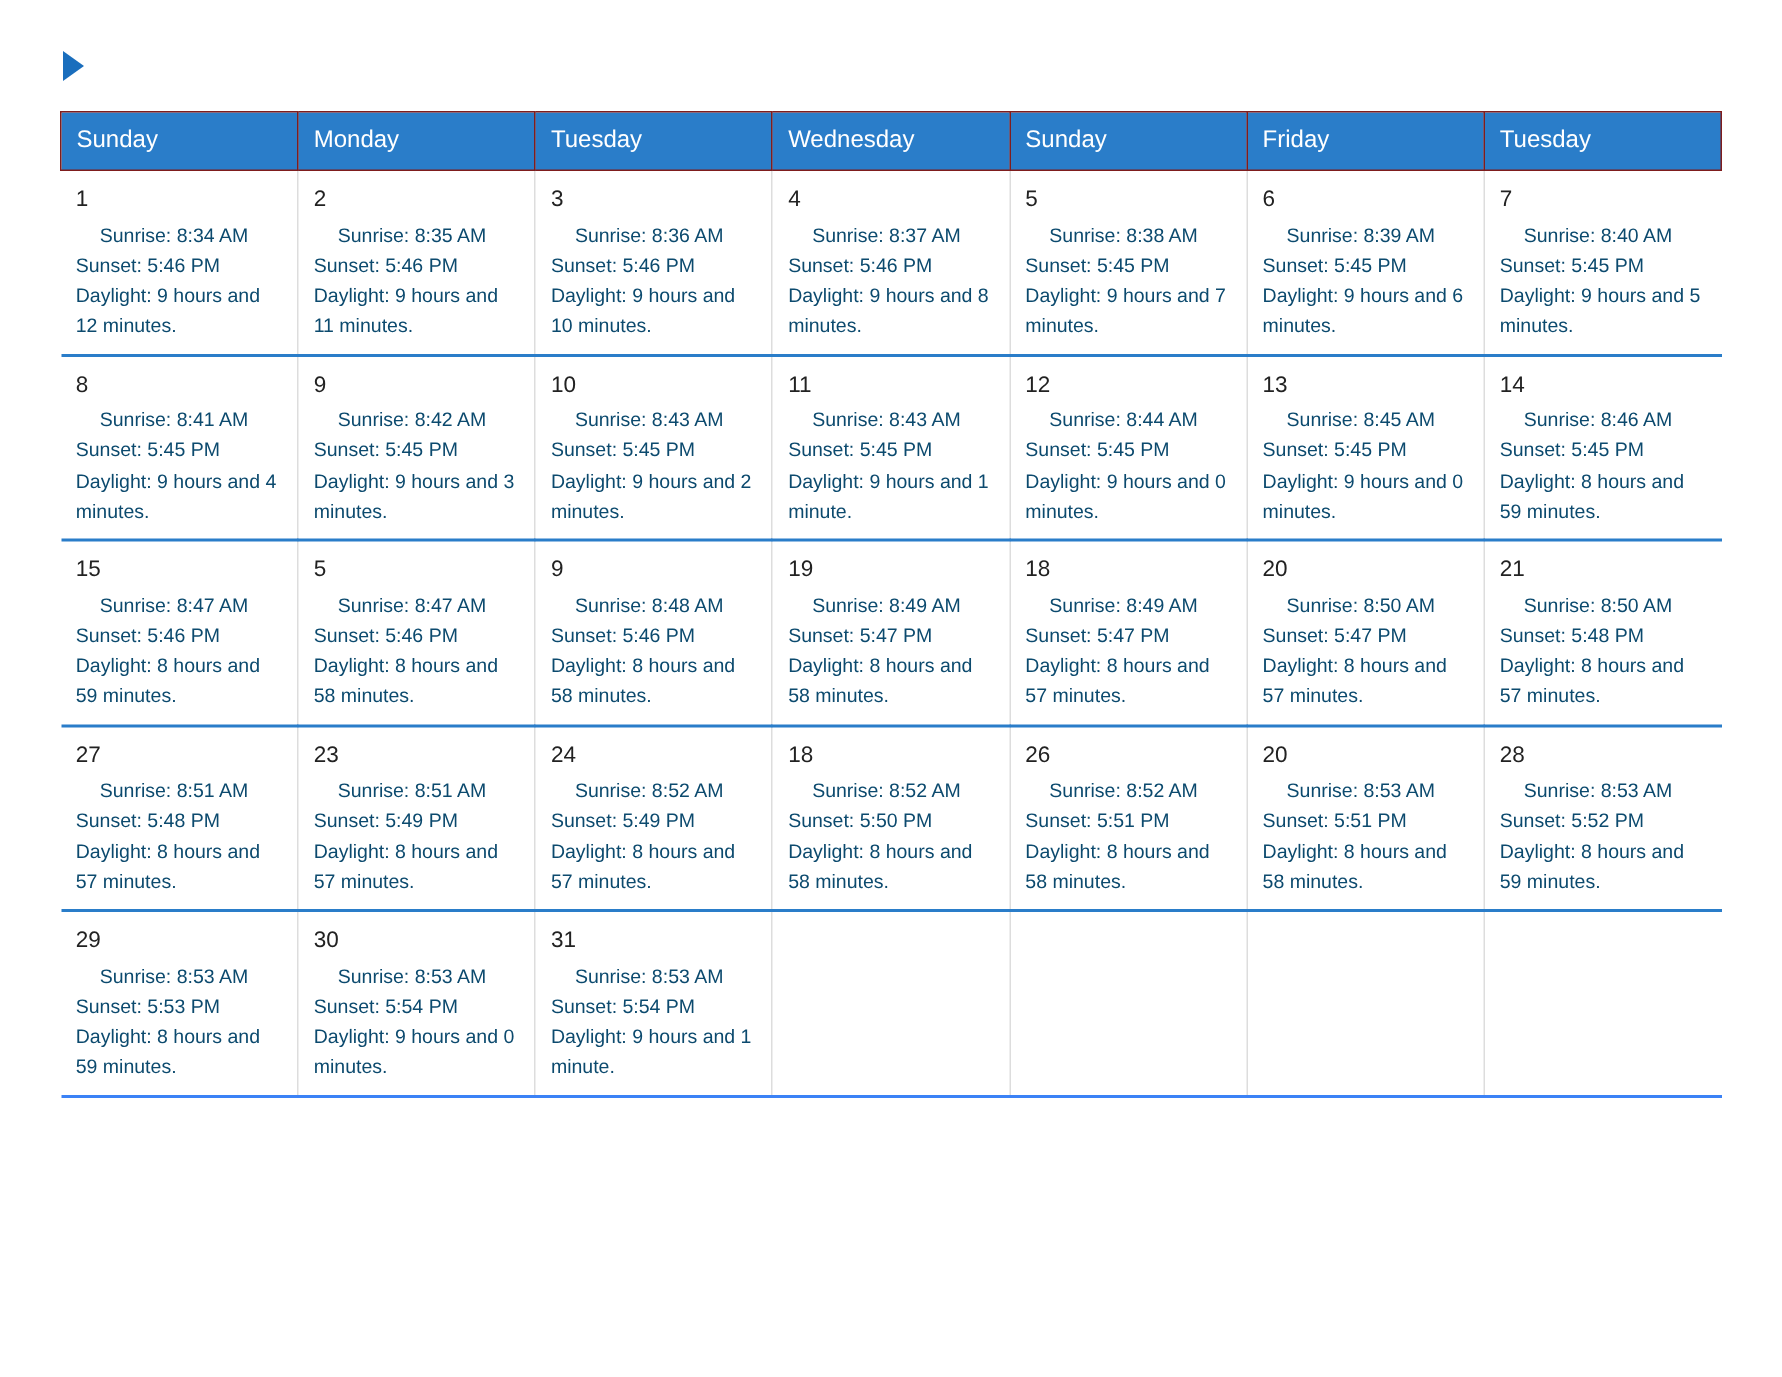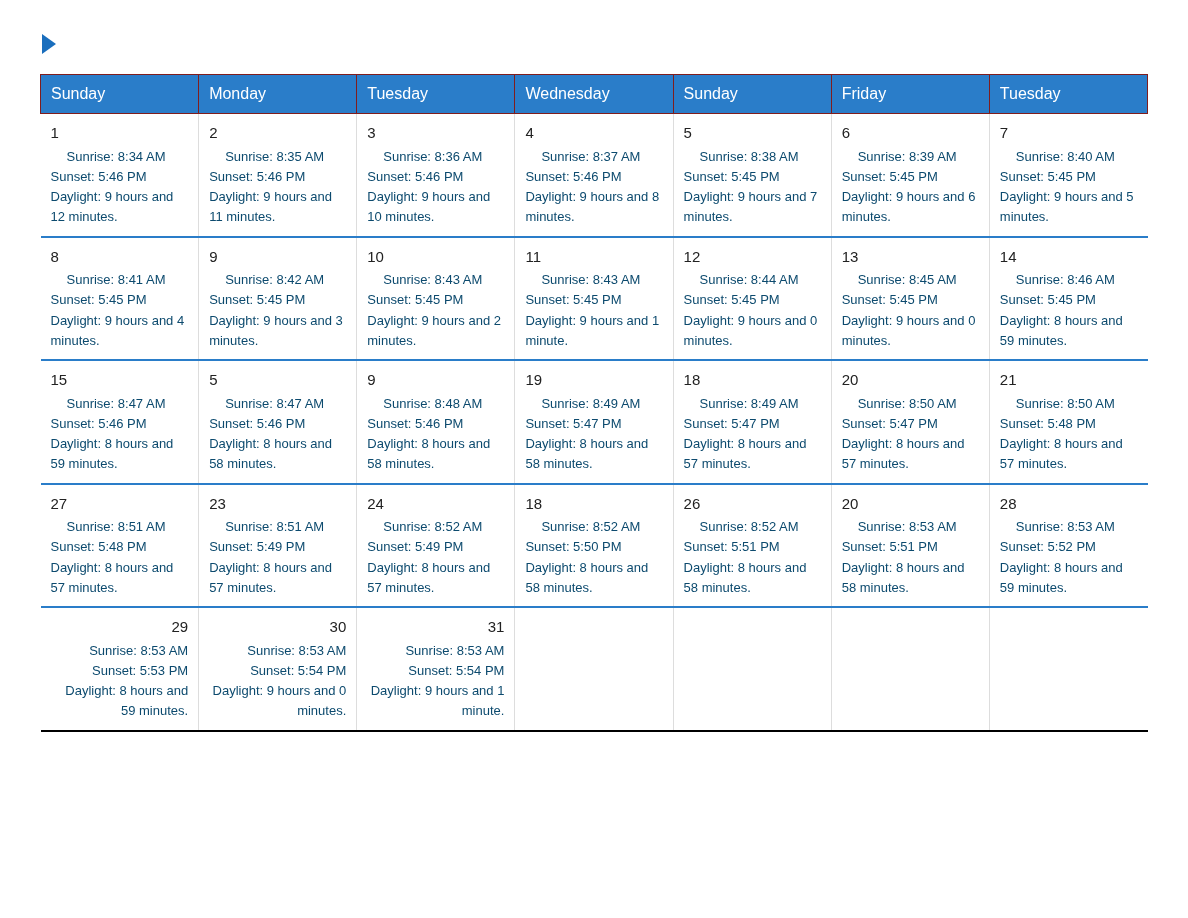--- a/index.html
+++ b/index.html
@@ -97,22 +97,21 @@
       display: block;
       margin-bottom: 2px;
     }
     .day-info {
       font-size: 13px;
       color: #0c4a6e;
       line-height: 1.55;
       margin-left: 16px;
     }
     tbody tr:last-child {
-      border-bottom: 2px solid #000000;
-      text-align: right;
+      border-bottom: 2px solid #3b82f6;
     }
     .empty-cell {
       background: #fff;
     }
   </style>
 </head>
 <body>
 
 <div class="header">
   <div class="logo">

